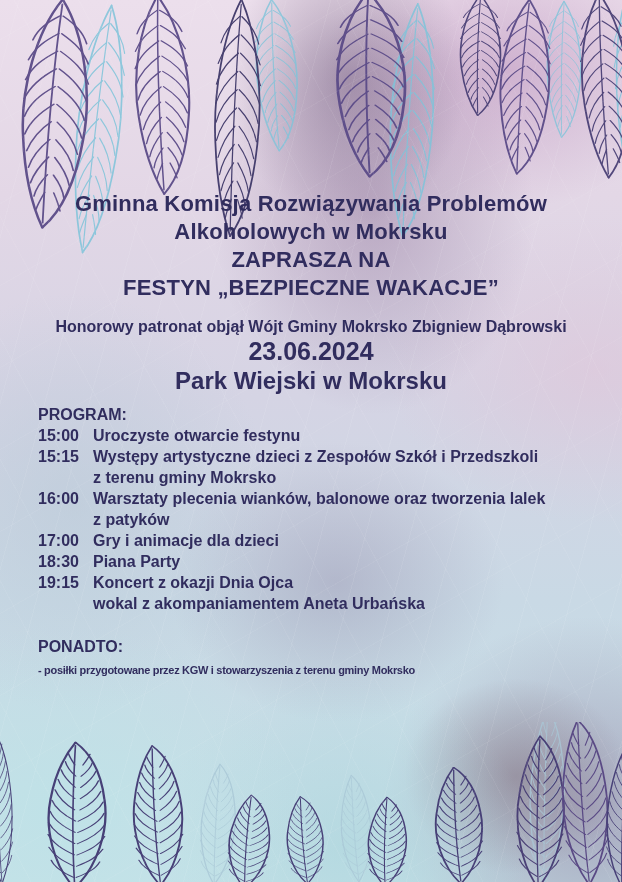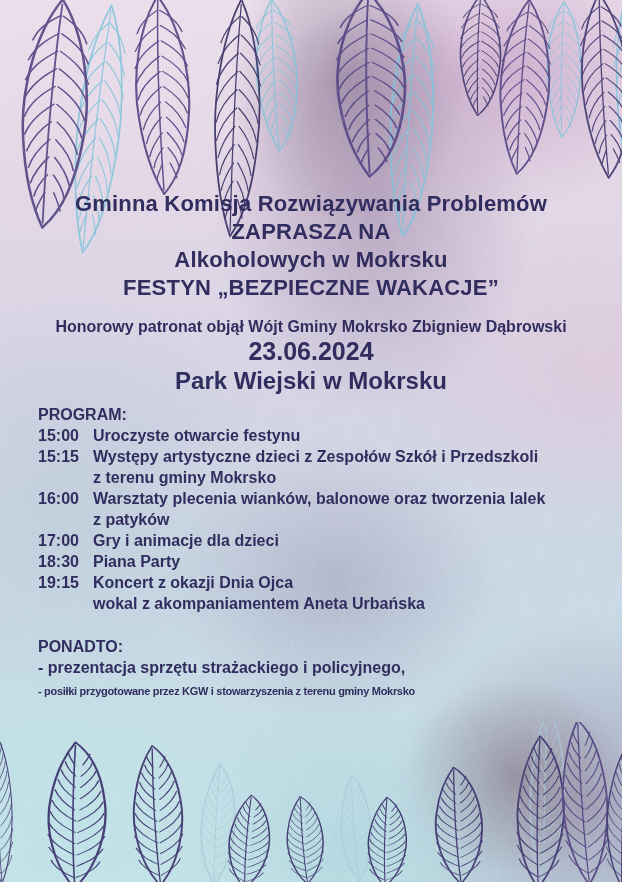--- a/index.html
+++ b/index.html
@@ -113,22 +113,22 @@
     <use href="#leafShape" stroke="#5a4a85" transform="translate(558,166) rotate(-3) scale(1.05,-0.85)"></use>
     <use href="#leafShape" stroke="#474077" transform="translate(596,164) rotate(3) scale(0.85,-0.72)"></use>
   </svg>
 
   <div class="texture"></div>
 
   <div class="content">
 
     <div class="title-block">
       <div>Gminna Komisja Rozwiązywania Problemów</div>
+      <div>Alkoholowych w Mokrsku</div>
       <div>ZAPRASZA NA</div>
-      <div>Alkoholowych w Mokrsku</div>
       <div>FESTYN „BEZPIECZNE WAKACJE”</div>
     </div>
 
     <div class="patronage">Honorowy patronat objął Wójt Gminy Mokrsko Zbigniew Dąbrowski</div>
 
     <div class="date-line">23.06.2024</div>
     <div class="venue-line">Park Wiejski w Mokrsku</div>
 
     <div class="program">
       <div>PROGRAM:</div>
@@ -151,19 +151,18 @@
         <span class="time">18:30</span><span>Piana Party</span>
       </div>
       <div class="prog-row">
         <span class="time">19:15</span><span>Koncert z okazji Dnia Ojca</span>
       </div>
       <div class="prog-cont">wokal z akompaniamentem Aneta Urbańska</div>
     </div>
 
     <div class="extras">
       <div>PONADTO:</div>
-      <div>- prezentacja sprzętu strażackiego i policyjnego,</div>
       <div class="extras-line3">- posiłki przygotowane przez KGW i stowarzyszenia z terenu gminy Mokrsko</div>
     </div>
 
 
   </div>
 </div>
 
 </body></html>

